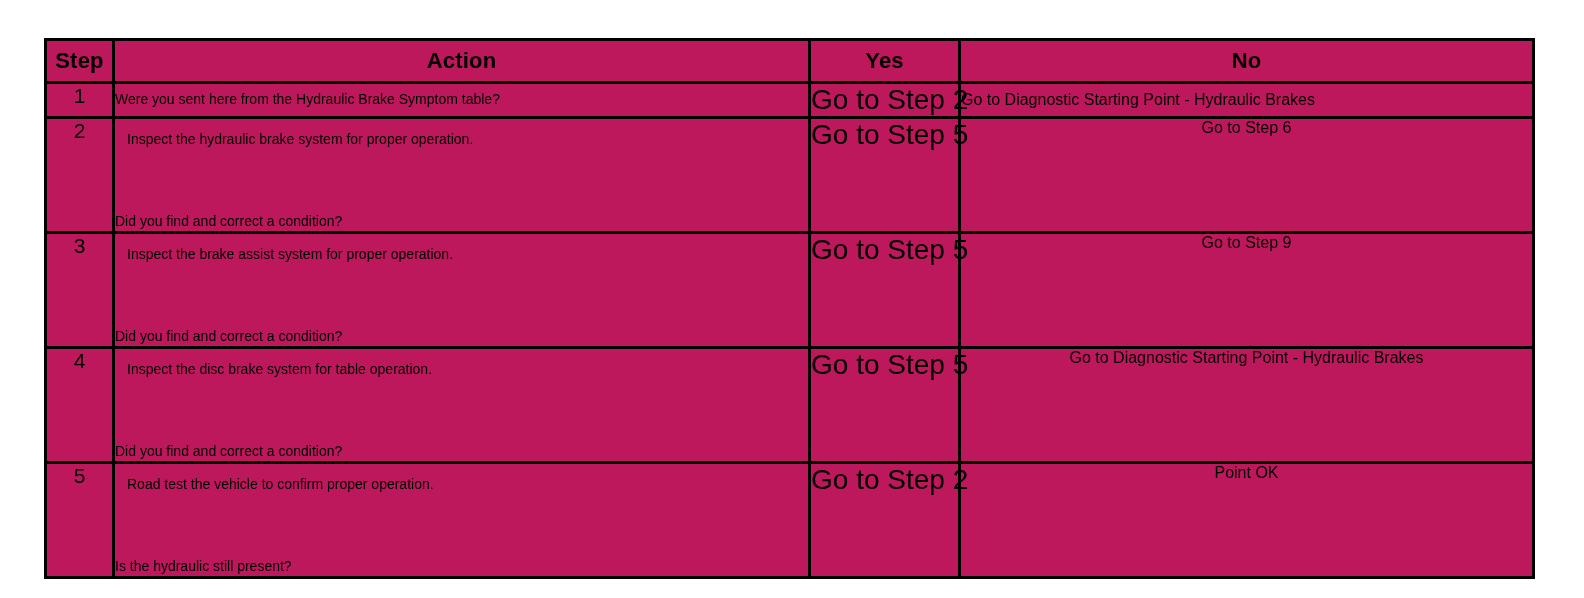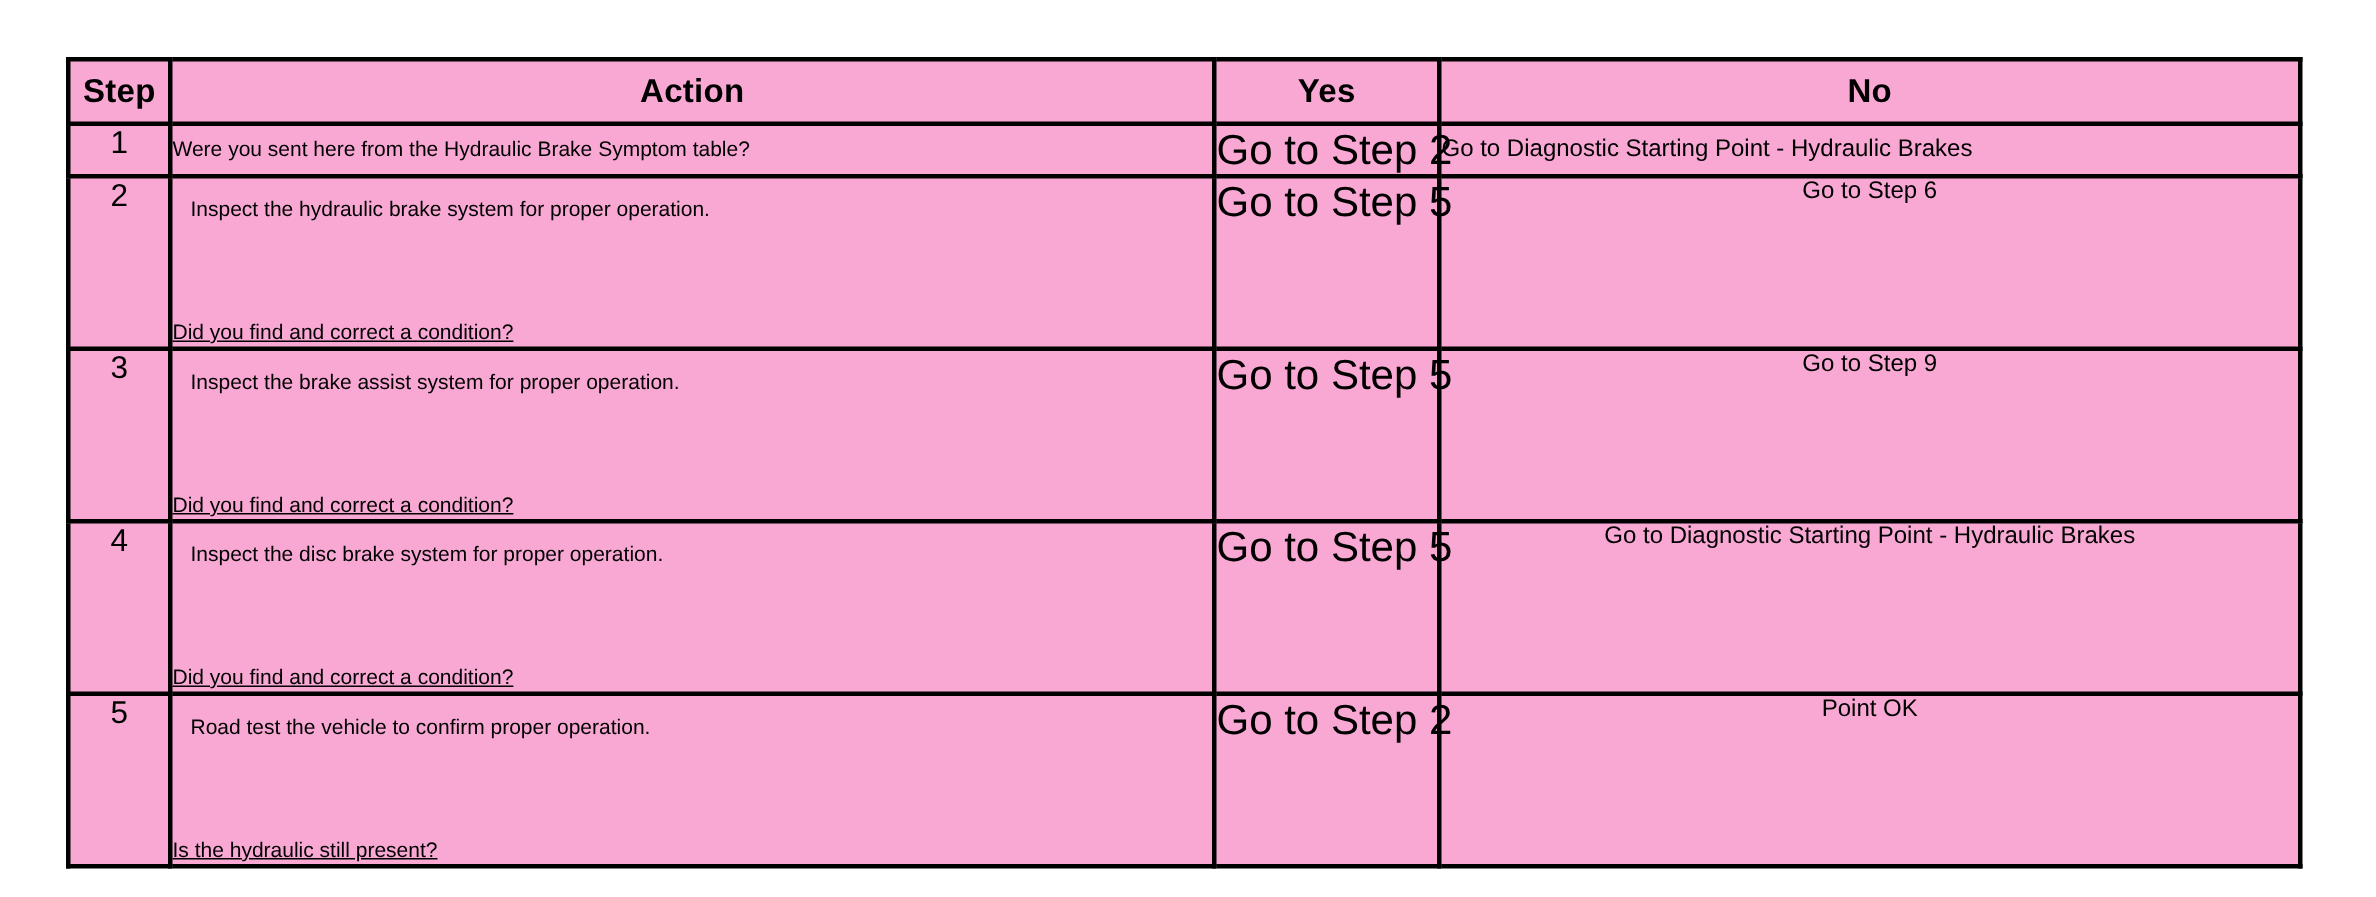--- a/index.html
+++ b/index.html
@@ -30,21 +30,21 @@
     border-collapse: collapse;
     table-layout: fixed;
     background: #ffffff;
   }
 
   .diag-table td,
   .diag-table th {
     border: 3px solid #000000;
     padding: 0;
     vertical-align: top;
-    background: #f9a8d4;
+    background: #be185d;
   }
 
   
   col.col-step   { width: 68px; }
   col.col-action { width: 696px; }
   col.col-yes    { width: 150px; }
   col.col-no     { width: 574px; }
 
   
   .head-row th {
@@ -115,21 +115,20 @@
     position: absolute;
   }
 
   .action-wrap {
     position: relative;
     height: 100px;
   }
   .action-wrap .action-line-2 {
     bottom: 1px;
     left: 0;
-    text-decoration: underline;
   }
 </style>
 </head>
 <body>
 
 <div id="page-root">
 
   <table class="diag-table">
     <colgroup>
       <col class="col-step">
@@ -177,21 +176,21 @@
           </div>
         </td>
         <td class="cell-yes">Go to Step 5</td>
         <td class="cell-no">Go to Step 9</td>
       </tr>
 
       <tr class="row-tall">
         <td class="cell-step">4</td>
         <td class="cell-action">
           <div class="action-wrap">
-            <span class="action-line-1">Inspect the disc brake system for proper operation.</span>
+            <span class="action-line-1">Inspect the disc brake system for table operation.</span>
             <span class="action-line-2">Did you find and correct a condition?</span>
           </div>
         </td>
         <td class="cell-yes">Go to Step 5</td>
         <td class="cell-no">Go to Diagnostic Starting Point - Hydraulic Brakes</td>
       </tr>
 
       <tr class="row-tall">
         <td class="cell-step">5</td>
         <td class="cell-action">

